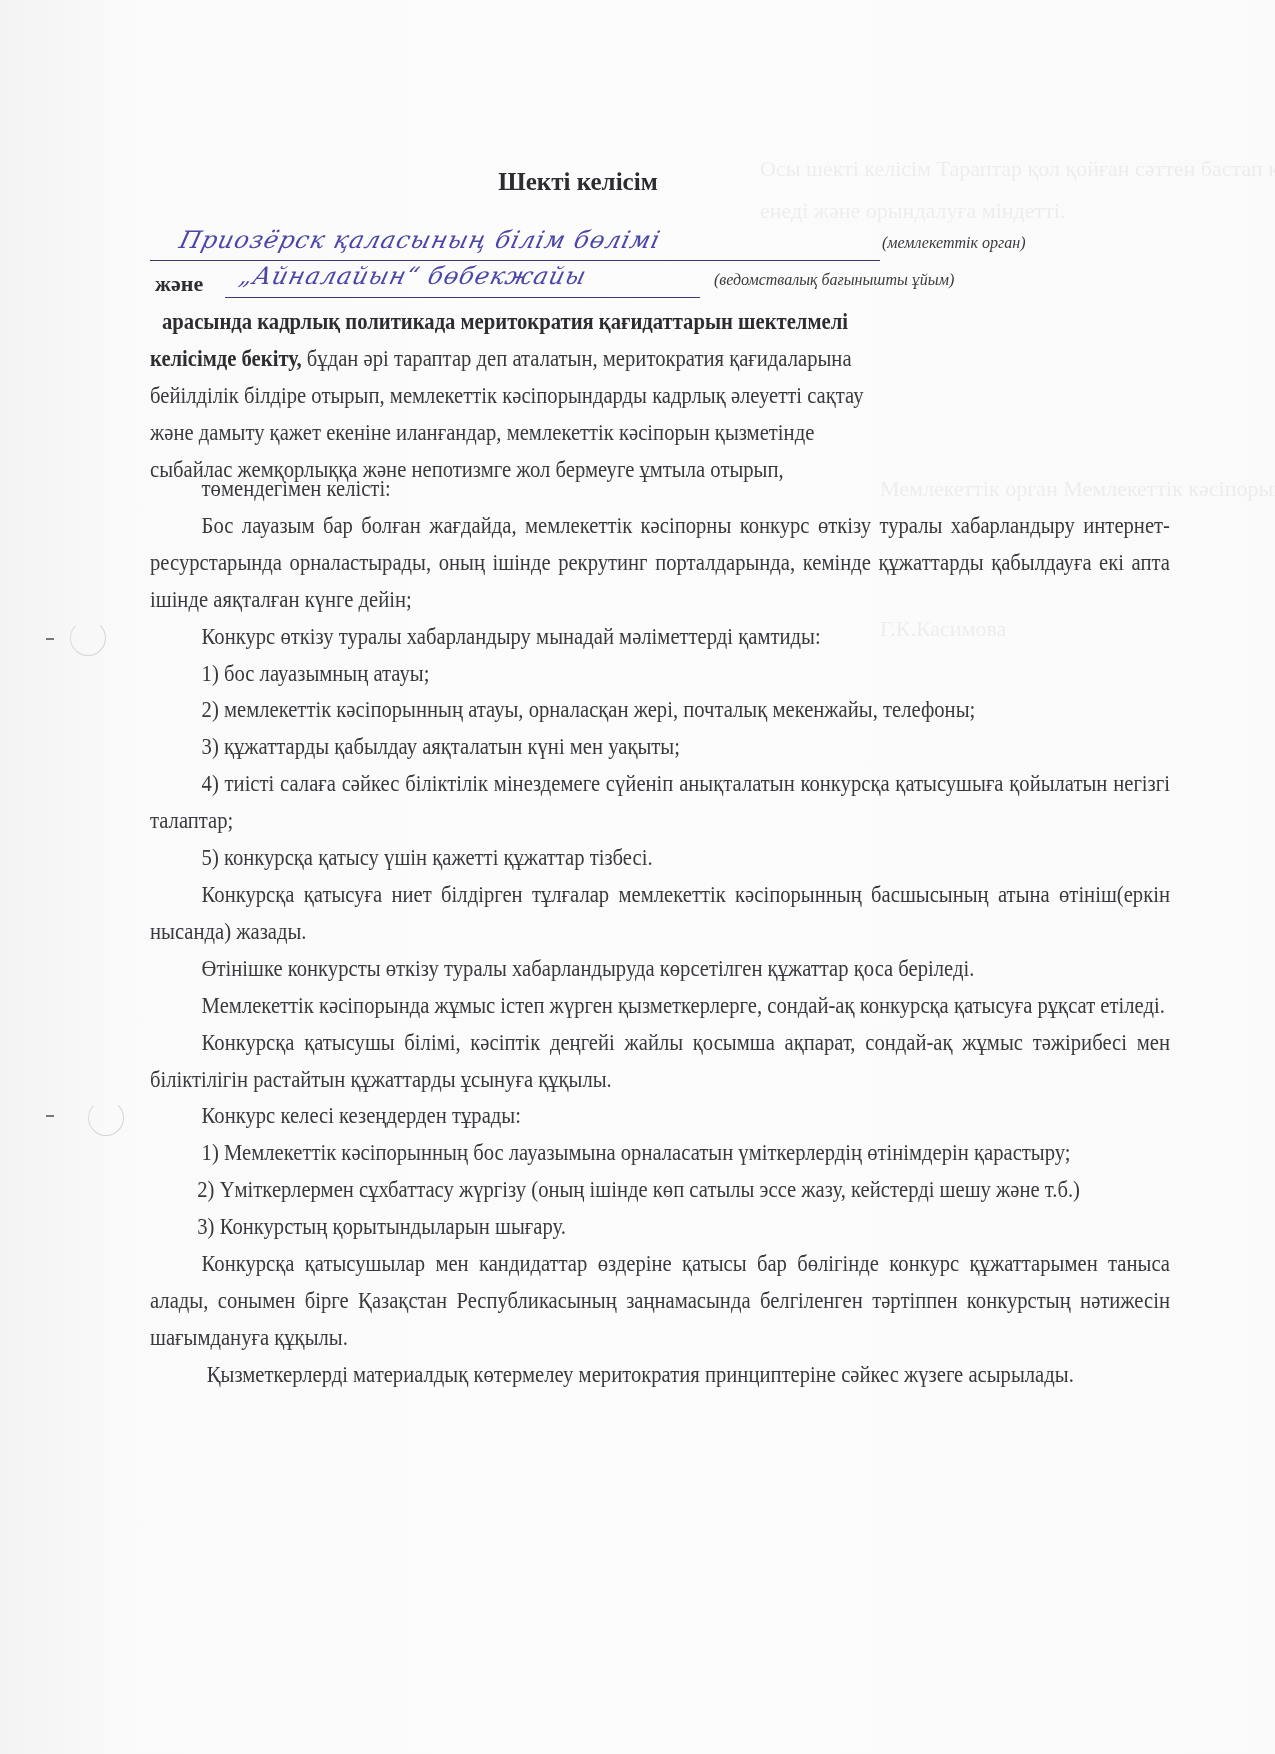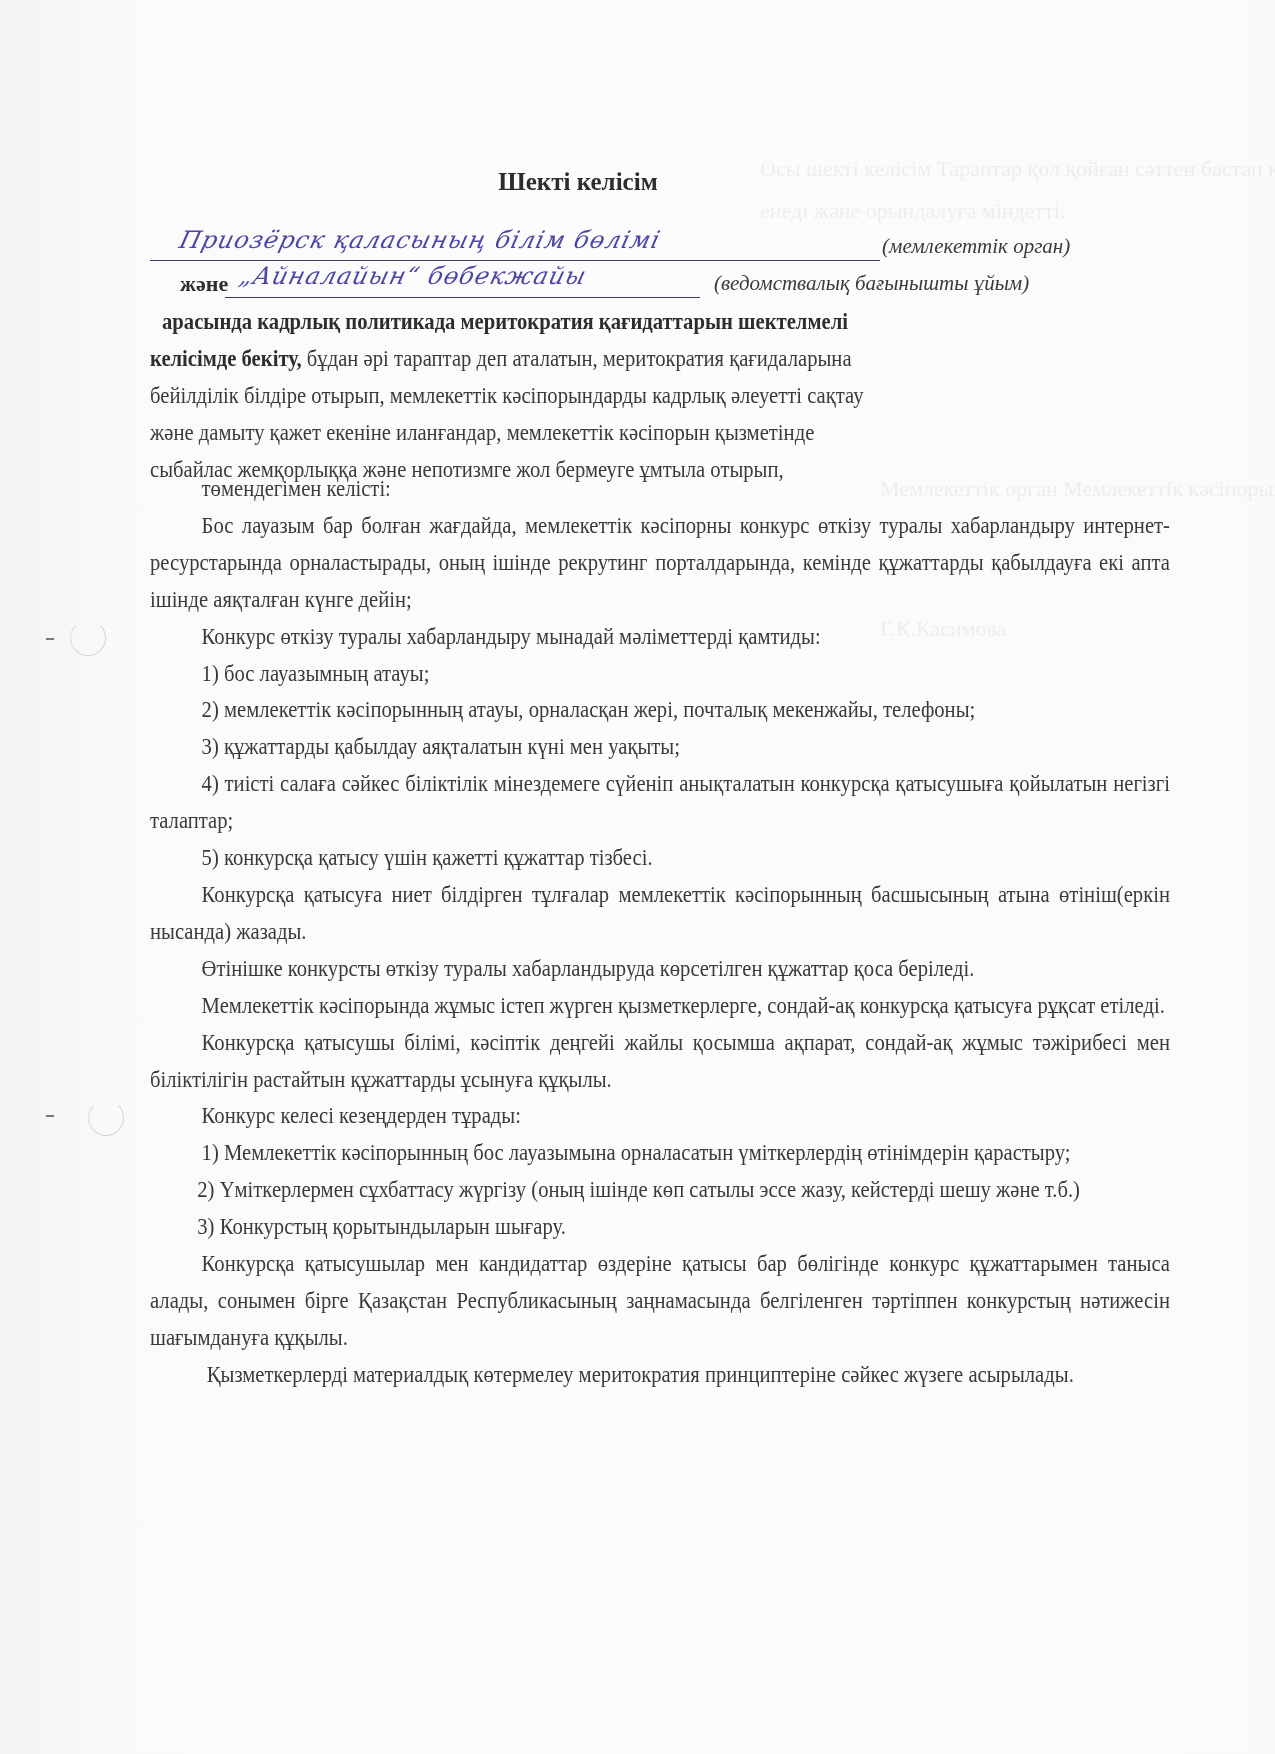--- a/index.html
+++ b/index.html
@@ -27,21 +27,21 @@
     .fill-line {
       position: absolute; height: 28px;
       border-bottom: 1.5px solid #3b3a6e;
     }
     .hand {
       position: absolute; font-family: "DejaVu Serif", serif; font-style: italic;
       color: #4b46a8; font-size: 24px; white-space: nowrap; letter-spacing: 1px;
       transform: skewX(-14deg);
     }
     .role {
-      position: absolute; font-style: italic; font-size: 21px; color: #3a3a3e; white-space: nowrap;
+      position: absolute; font-style: italic; font-size: 16px; color: #3a3a3e; white-space: nowrap;
     }
     .zhane {
       position: absolute; font-weight: bold; font-size: 22px; color: #2d2d31;
     }
     .body-text {
       position: absolute; left: 150px; width: 1020px;
       font-size: 24px; line-height: 36.9px;
       transform: scaleX(0.86); transform-origin: left top;
       width: 1186px;
     }
@@ -70,21 +70,21 @@
   <div class="dash" style="left:46px; top:638px;"></div>
   <div class="hole" style="left:88px; top:1100px;"></div>
   <div class="dash" style="left:46px; top:1115px;"></div>
 
   <div class="title">Шекті келісім</div>
 
   <div class="fill-line" style="left:150px; top:232px; width:730px;"></div>
   <div class="hand" style="left:180px; top:226px;">Приозёрск қаласының білім бөлімі</div>
   <div class="role" style="left:882px; top:234px;">(мемлекеттік орган)</div>
 
-  <div class="zhane" style="left:180px; top:271px;font-family:Liberation Serif, serif;">және</div>
+  <div class="zhane" style="left:155px; top:271px;font-family:Liberation Serif, serif;">және</div>
   <div class="fill-line" style="left:225px; top:269px; width:475px;"></div>
   <div class="hand" style="left:240px; top:262px;">„Айналайын“ бөбекжайы</div>
   <div class="role" style="left:714px; top:271px;font-style:italic;">(ведомствалық бағынышты ұйым)</div>
 
   <div class="body-text intro" style="top:303px; left:150px;">
     <p style="padding-left:14px;"><span class="b">арасында кадрлық политикада  меритократия қағидаттарын шектелмелі</span></p>
     <p><span class="b">келісімде бекіту,</span><span> бұдан әрі тараптар деп аталатын, меритократия қағидаларына</span></p>
     <p>бейілділік білдіре отырып, мемлекеттік кәсіпорындарды кадрлық әлеуетті сақтау</p>
     <p>және дамыту қажет екеніне иланғандар, мемлекеттік кәсіпорын қызметінде</p>
     <p>сыбайлас жемқорлыққа және непотизмге жол бермеуге ұмтыла отырып,</p>

